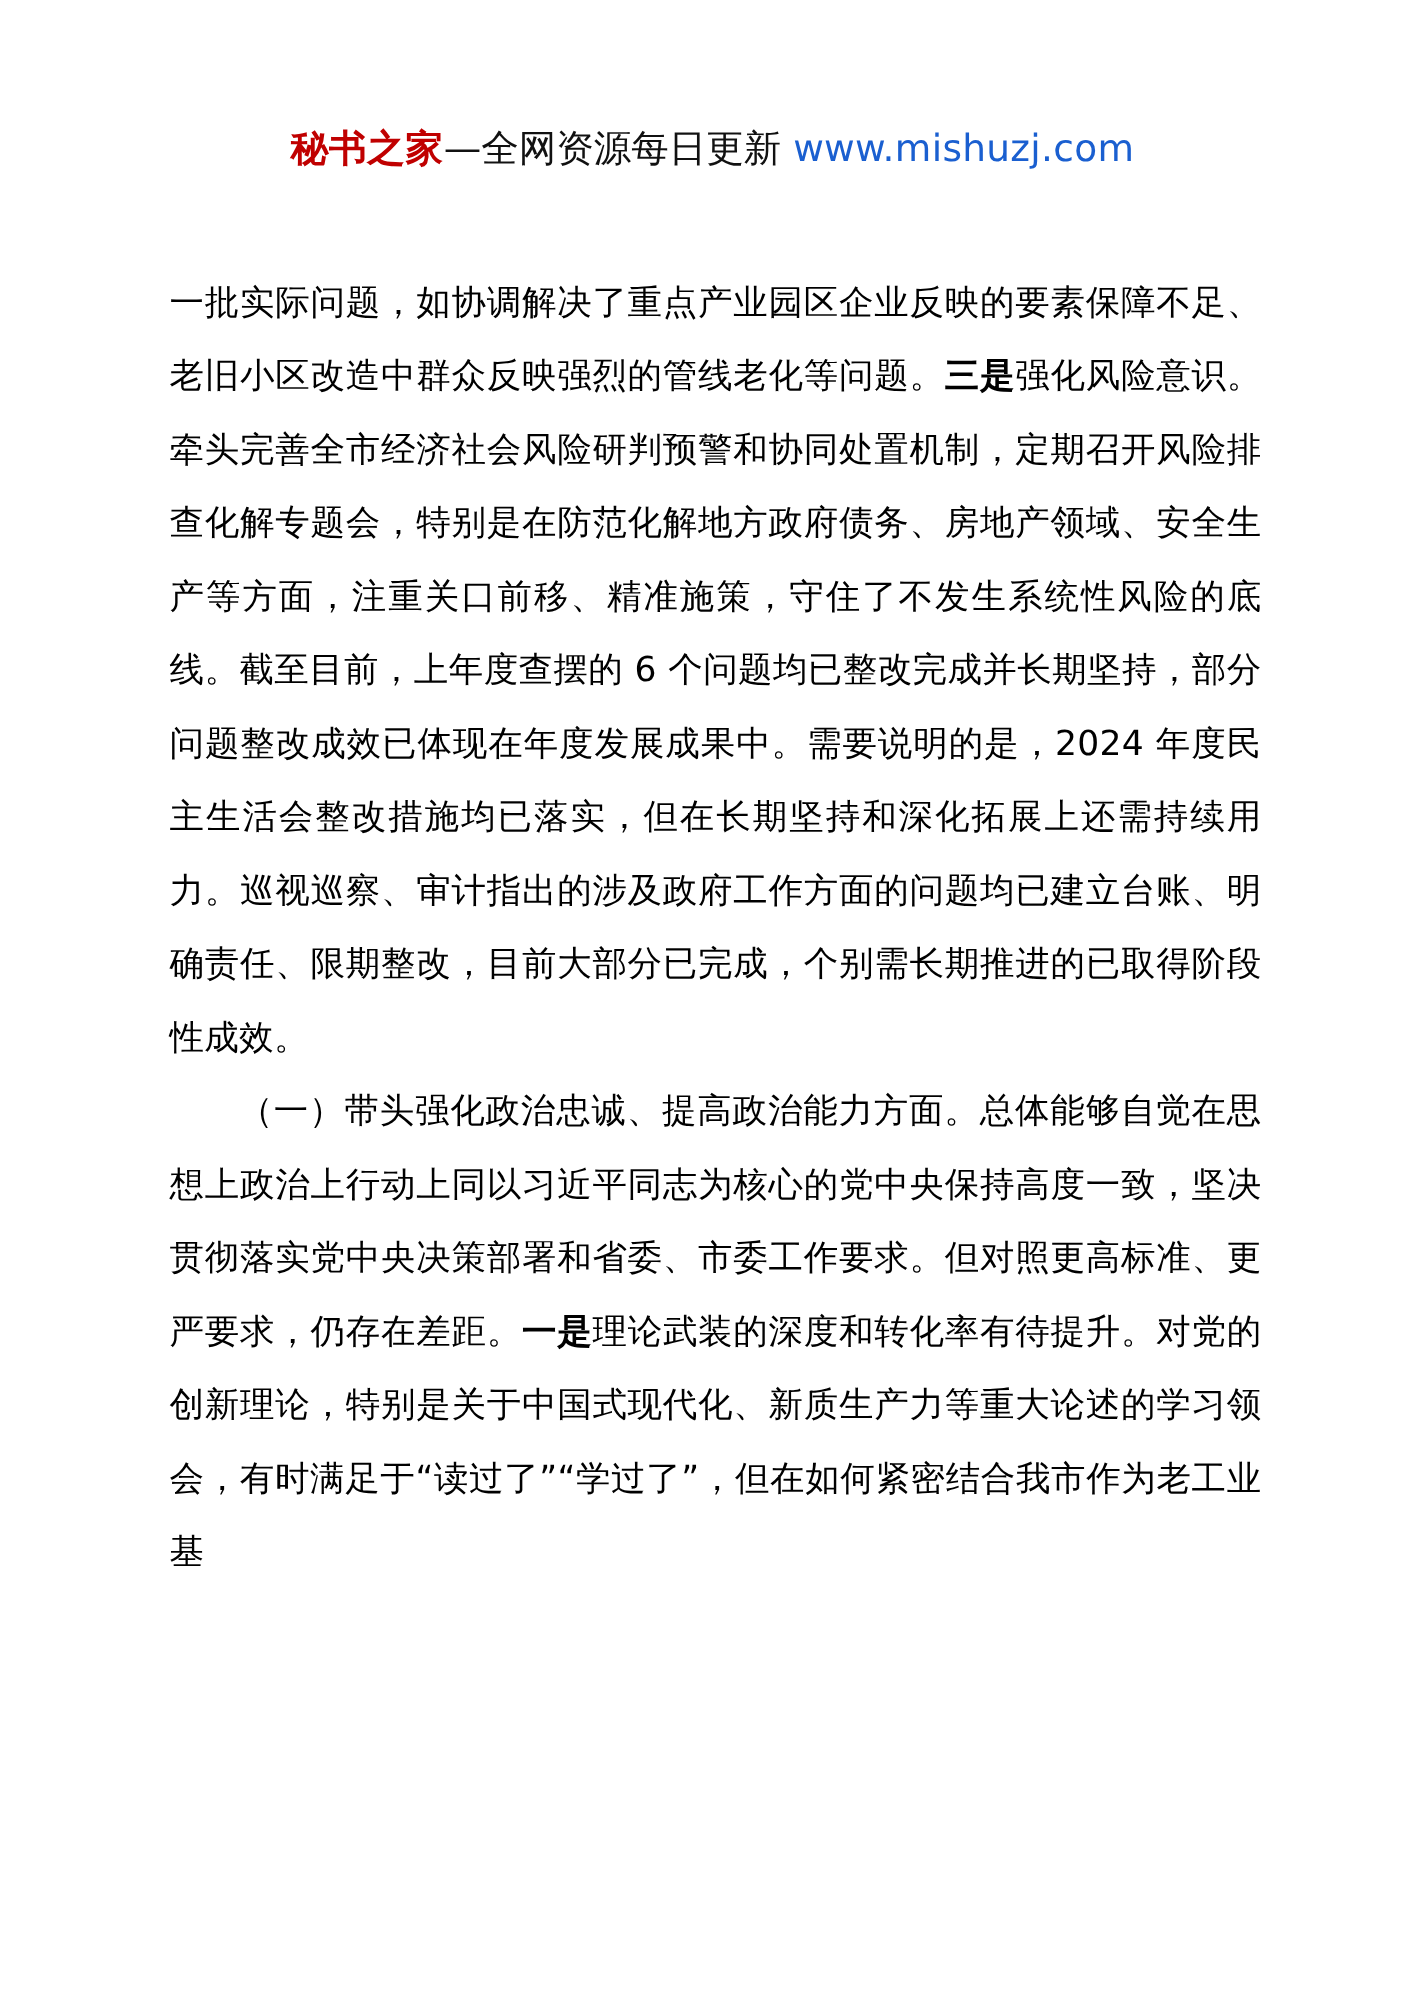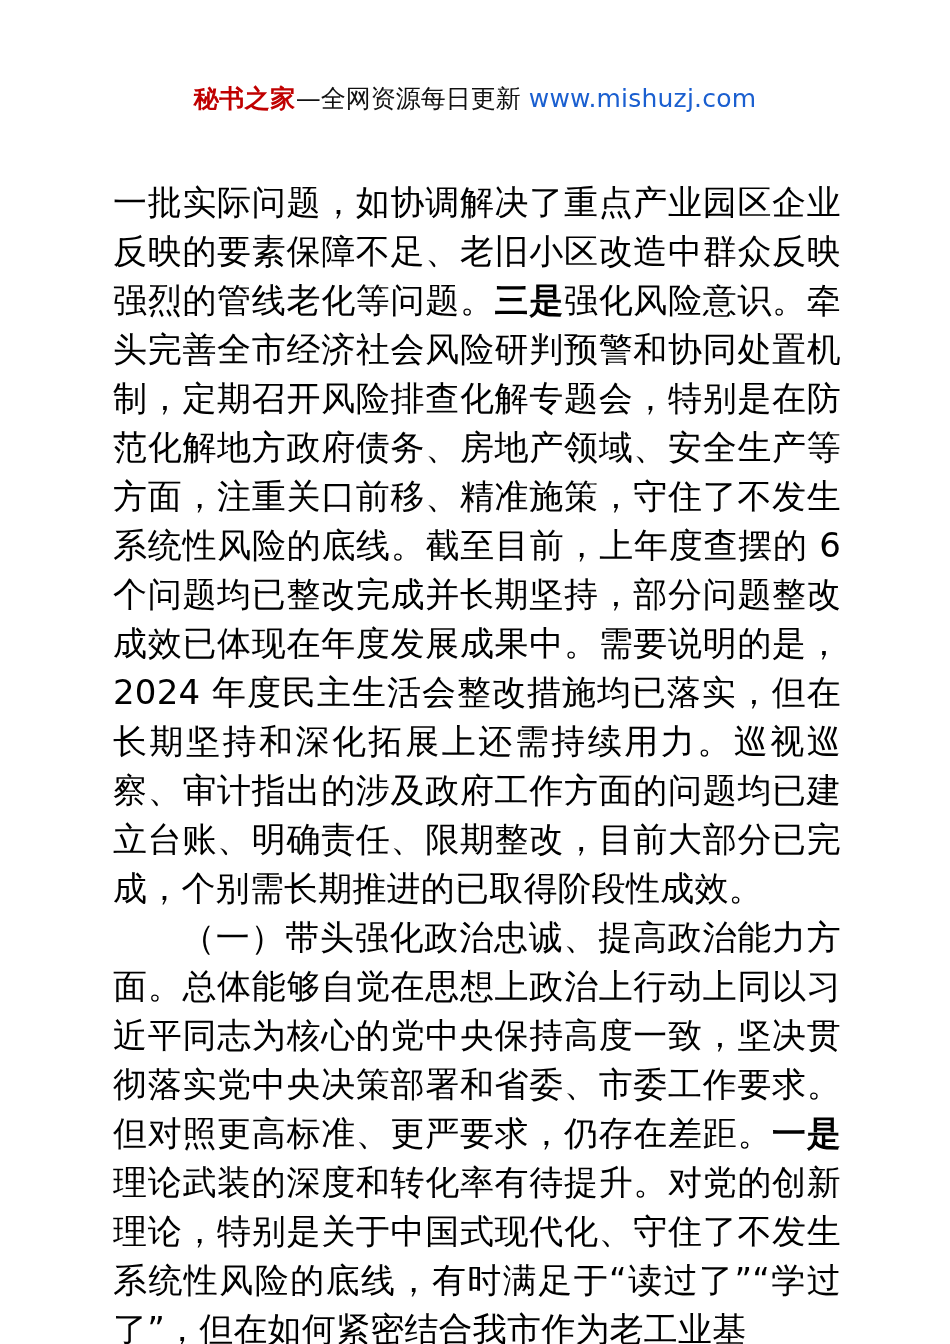--- a/index.html
+++ b/index.html
@@ -45,21 +45,21 @@
     letter-spacing: 0.2px;
   }
   .content {
     position: absolute;
     left: 113px;
     top: 178px;
     width: 728px;
   }
   p {
     margin: 0;
-    font-size: 34px;
+    font-size: 23px;
     line-height: 49px;
     color: #000000;
     text-align: justify;
     text-justify: inter-ideograph;
     letter-spacing: 0.2px;
   }
   p.indent {
     text-indent: 2em;
   }
   .b {
@@ -70,16 +70,16 @@
 <body>
 
 <div class="page">
 
   <div class="header">
     <span class="brand">秘书之家</span><span class="tagline">—全网资源每日更新</span> <span class="site">www.mishuzj.com</span>
   </div>
 
   <div class="content" id="body-content">
       <p><span>一批实际问题，如协调解决了重点产业园区企业反映的要素保障不足、老旧小区改造中群众反映强烈的管线老化等问题。</span><span class="b">三是</span><span>强化风险意识。牵头完善全市经济社会风险研判预警和协同处置机制，定期召开风险排查化解专题会，特别是在防范化解地方政府债务、房地产领域、安全生产等方面，注重关口前移、精准施策，守住了不发生系统性风险的底线。截至目前，上年度查摆的 6 个问题均已整改完成并长期坚持，部分问题整改成效已体现在年度发展成果中。需要说明的是，2024 年度民主生活会整改措施均已落实，但在长期坚持和深化拓展上还需持续用力。巡视巡察、审计指出的涉及政府工作方面的问题均已建立台账、明确责任、限期整改，目前大部分已完成，个别需长期推进的已取得阶段性成效。</span></p>
-      <p class="indent"><span>（一）带头强化政治忠诚、提高政治能力方面。总体能够自觉在思想上政治上行动上同以习近平同志为核心的党中央保持高度一致，坚决贯彻落实党中央决策部署和省委、市委工作要求。但对照更高标准、更严要求，仍存在差距。</span><span class="b">一是</span><span>理论武装的深度和转化率有待提升。对党的创新理论，特别是关于中国式现代化、守住了不发生系统性风险的底线，有时满足于“读过了”“学过了”，但在如何紧密结合我市作为老工业基</span></p>
+      <p class="indent"><span>（一）带头强化政治忠诚、提高政治能力方面。总体能够自觉在思想上政治上行动上同以习近平同志为核心的党中央保持高度一致，坚决贯彻落实党中央决策部署和省委、市委工作要求。但对照更高标准、更严要求，仍存在差距。</span><span class="b">一是</span><span>理论武装的深度和转化率有待提升。对党的创新理论，特别是关于中国式现代化、新质生产力等重大论述的学习领会，有时满足于“读过了”“学过了”，但在如何紧密结合我市作为老工业基</span></p>
     </div>
 
 </div>
 
 </body></html>

